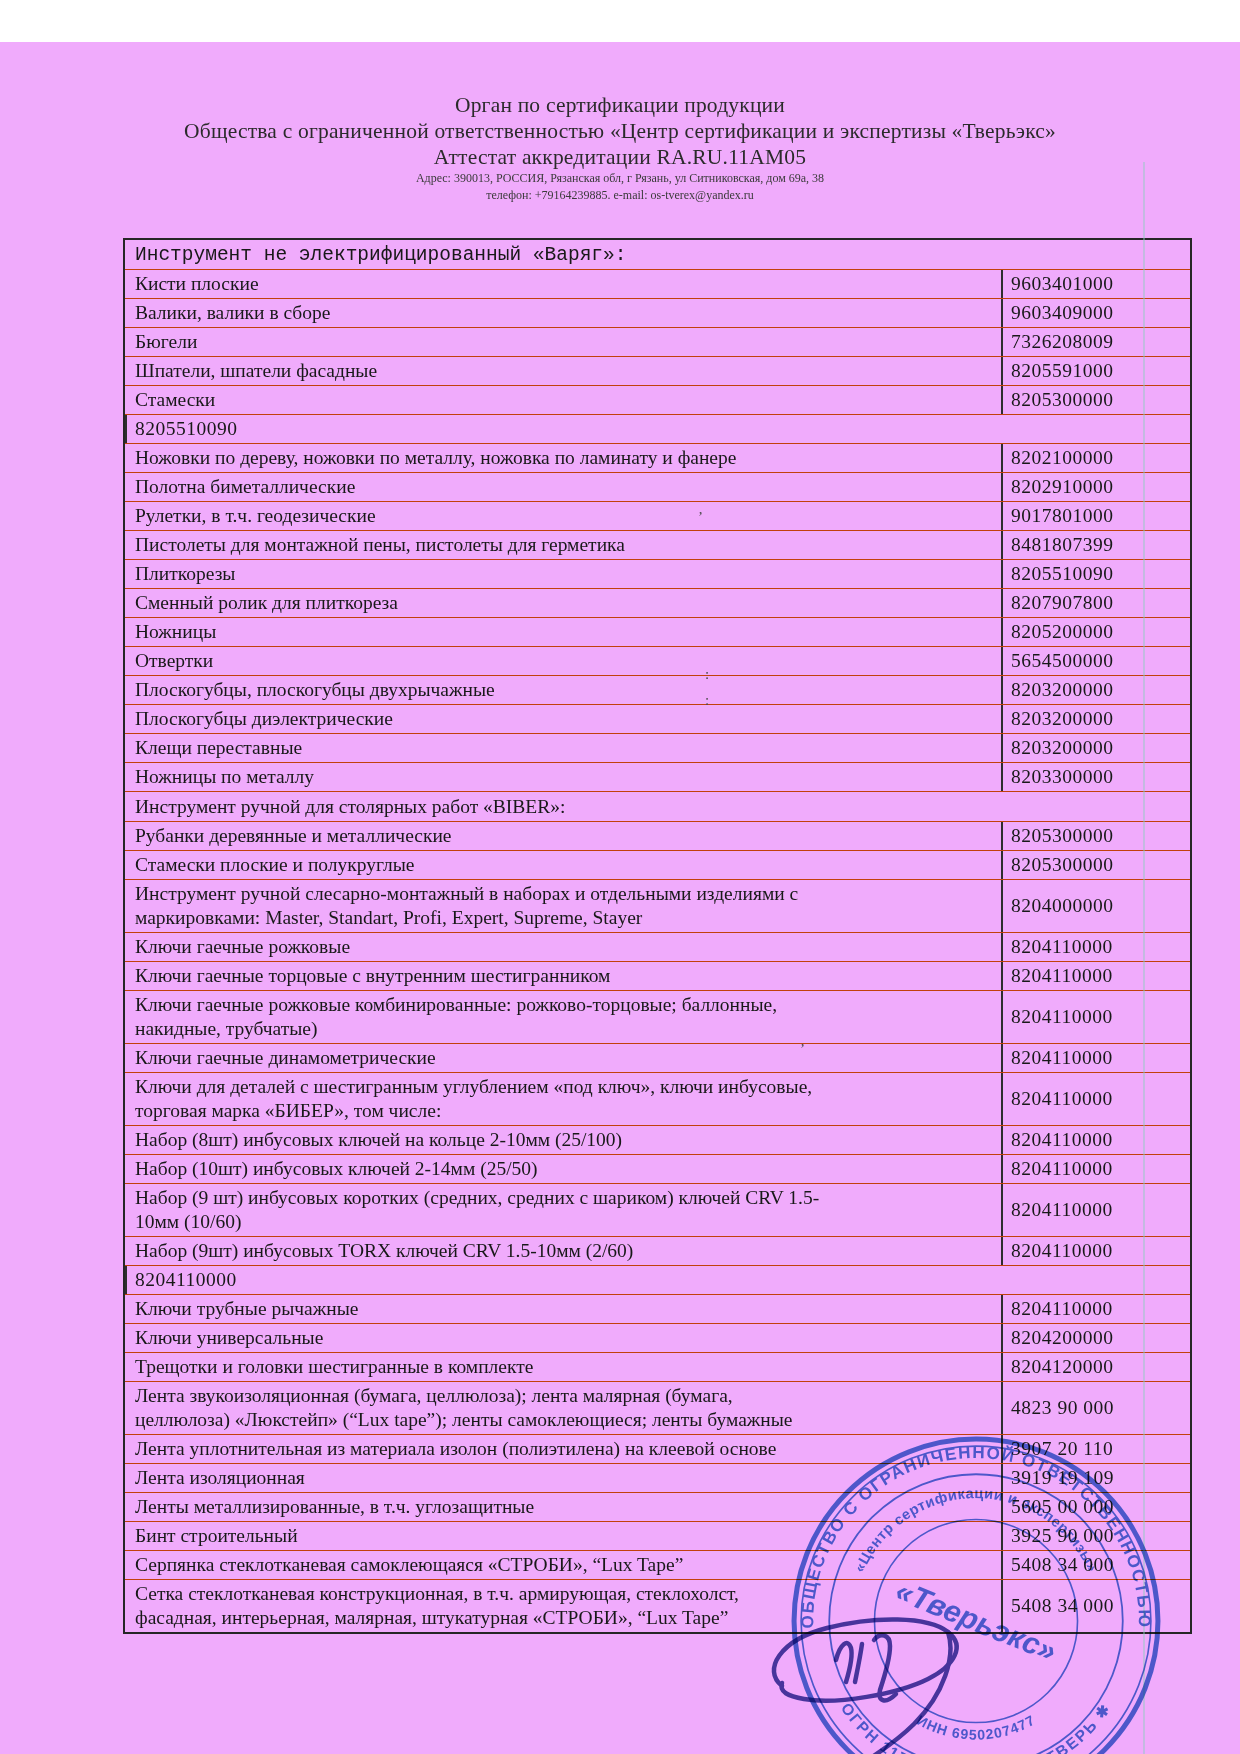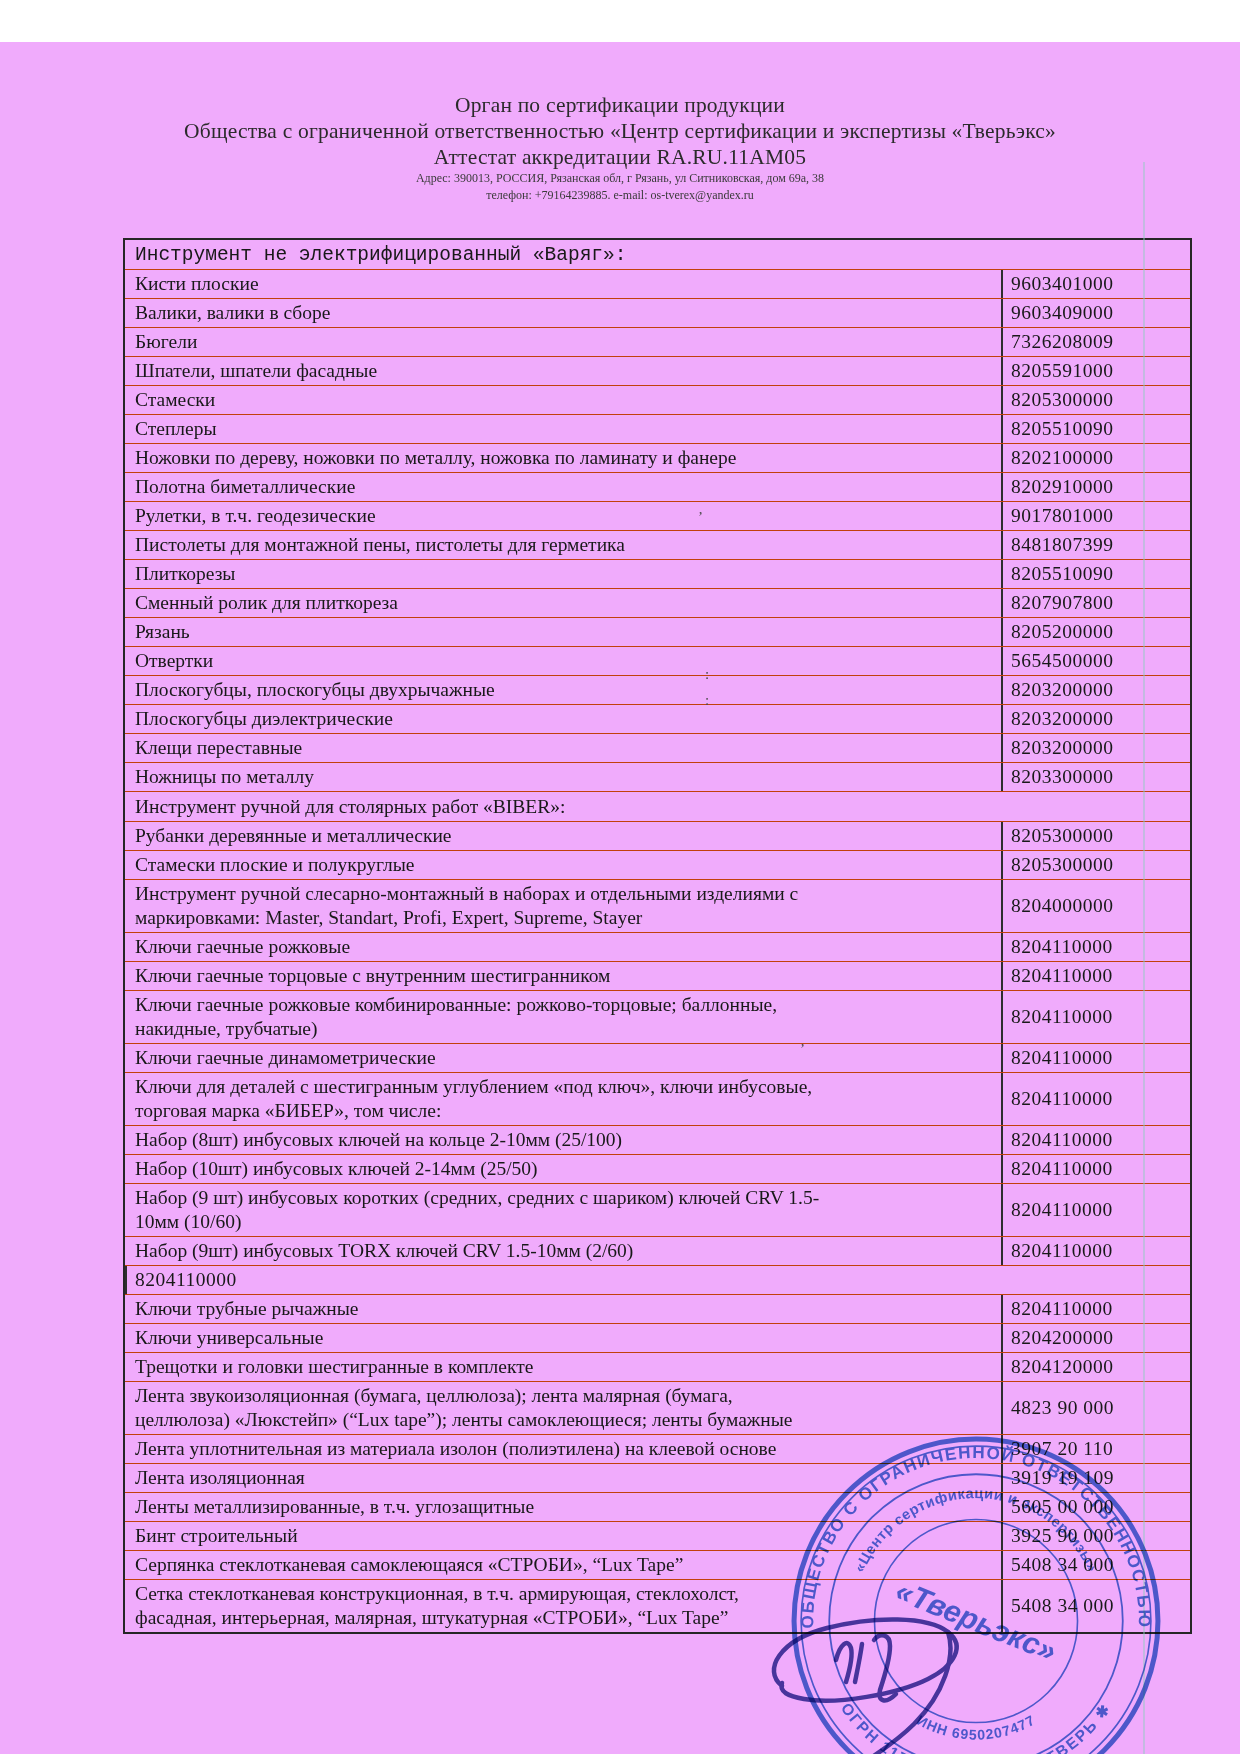--- a/index.html
+++ b/index.html
@@ -103,21 +103,20 @@
       </div>
       <div class="trow item">
         <div class="cell name">Шпатели, шпатели фасадные</div>
         <div class="cell code">8205591000</div>
       </div>
       <div class="trow item">
         <div class="cell name">Стамески</div>
         <div class="cell code">8205300000</div>
       </div>
       <div class="trow item">
-        <div class="cell name">Степлеры</div>
         <div class="cell code">8205510090</div>
       </div>
       <div class="trow item">
         <div class="cell name">Ножовки по дереву, ножовки по металлу, ножовка по ламинату и фанере</div>
         <div class="cell code">8202100000</div>
       </div>
       <div class="trow item">
         <div class="cell name">Полотна биметаллические</div>
         <div class="cell code">8202910000</div>
       </div>
@@ -131,21 +130,21 @@
       </div>
       <div class="trow item">
         <div class="cell name">Плиткорезы</div>
         <div class="cell code">8205510090</div>
       </div>
       <div class="trow item">
         <div class="cell name">Сменный ролик для плиткореза</div>
         <div class="cell code">8207907800</div>
       </div>
       <div class="trow item">
-        <div class="cell name">Рязань</div>
+        <div class="cell name">Ножницы</div>
         <div class="cell code">8205200000</div>
       </div>
       <div class="trow item">
         <div class="cell name">Отвертки</div>
         <div class="cell code">5654500000</div>
       </div>
       <div class="trow item">
         <div class="cell name">Плоскогубцы, плоскогубцы двухрычажные</div>
         <div class="cell code">8203200000</div>
       </div>

